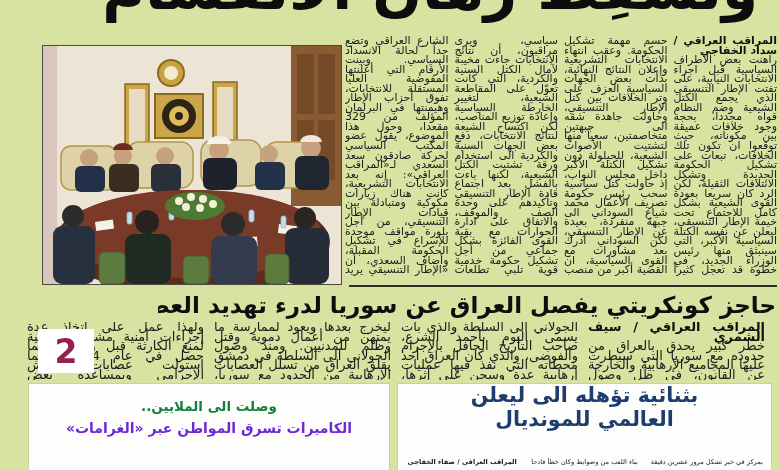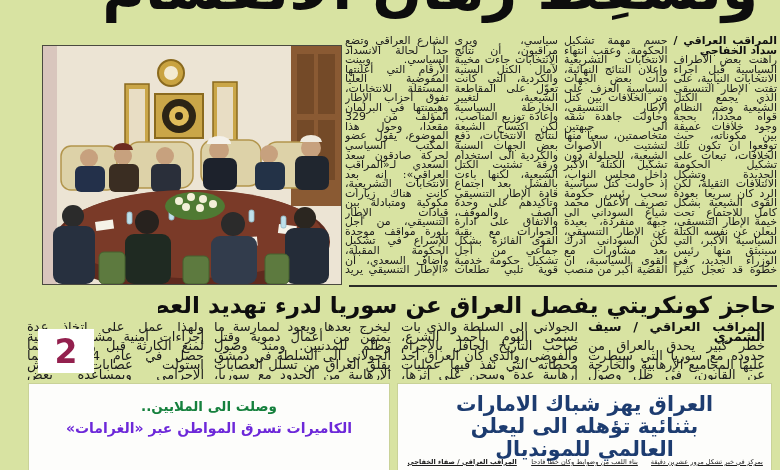--- a/index.html
+++ b/index.html
@@ -40,21 +40,21 @@
   .box-left{left:28px;width:362px;}
   .box-right{left:397px;width:375px;}
 
   .kicker{margin-top:14px;text-align:center;font-size:13.5px;font-weight:bold;color:#15803d;}
   .navy-headline{margin-top:3px;text-align:center;font-size:14px;font-weight:bold;
     color:#6d28d9;line-height:23px;letter-spacing:-0.3px;padding:0 26px;}
   .navy-headline-right{margin-top:9px;text-align:center;font-size:20.5px;font-weight:bold;
     color:#1d3c70;line-height:23.5px;letter-spacing:-0.3px;padding:0 40px;}
   .snippet-row{position:absolute;top:74px;right:8px;left:8px;display:flex;
     flex-direction:row;gap:10px;font-size:6.6px;color:#1c1c1c;}
-  .snippet-row > div{flex:1;text-align:center;white-space:nowrap;overflow:hidden;text-decoration:underline;}
+  .snippet-row > div{flex:1;text-align:center;white-space:nowrap;overflow:hidden;}
   .snippet-byline{font-weight:bold;}
 </style>
 </head>
 <body>
 
 <div class="page">
 
   <div class="masthead-clip">
     <div class="masthead-text">وتُسقِط رهان الانقسام</div>
   </div>
@@ -170,21 +170,20 @@
   <div class="page-number-plate">
     <span class="page-number">2</span>
   </div>
 
   <div class="bottom-box box-left">
     <div class="kicker">وصلت الى الملايين..</div>
     <div class="navy-headline">الكاميرات تسرق المواطن عبر «الغرامات»</div>
   </div>
 
   <div class="bottom-box box-right">
-    <div class="navy-headline-right" style="margin-bottom:-2px;">العراق يهز شباك الامارات</div>
     <div class="navy-headline-right" style="margin-top:0;">بثنائية تؤهله الى ليعلن العالمي للمونديال</div>
     <div class="snippet-row">
       <div>بمركز في خبر تشكل مرور عشرين دقيقة</div>
       <div>بناء اللعب من وضوابط وكان خطأ فادحا</div>
       <div class="snippet-byline">المراقب العراقي / صفاء الخفاجي</div>
     </div>
   </div>
 
 </div>
 

